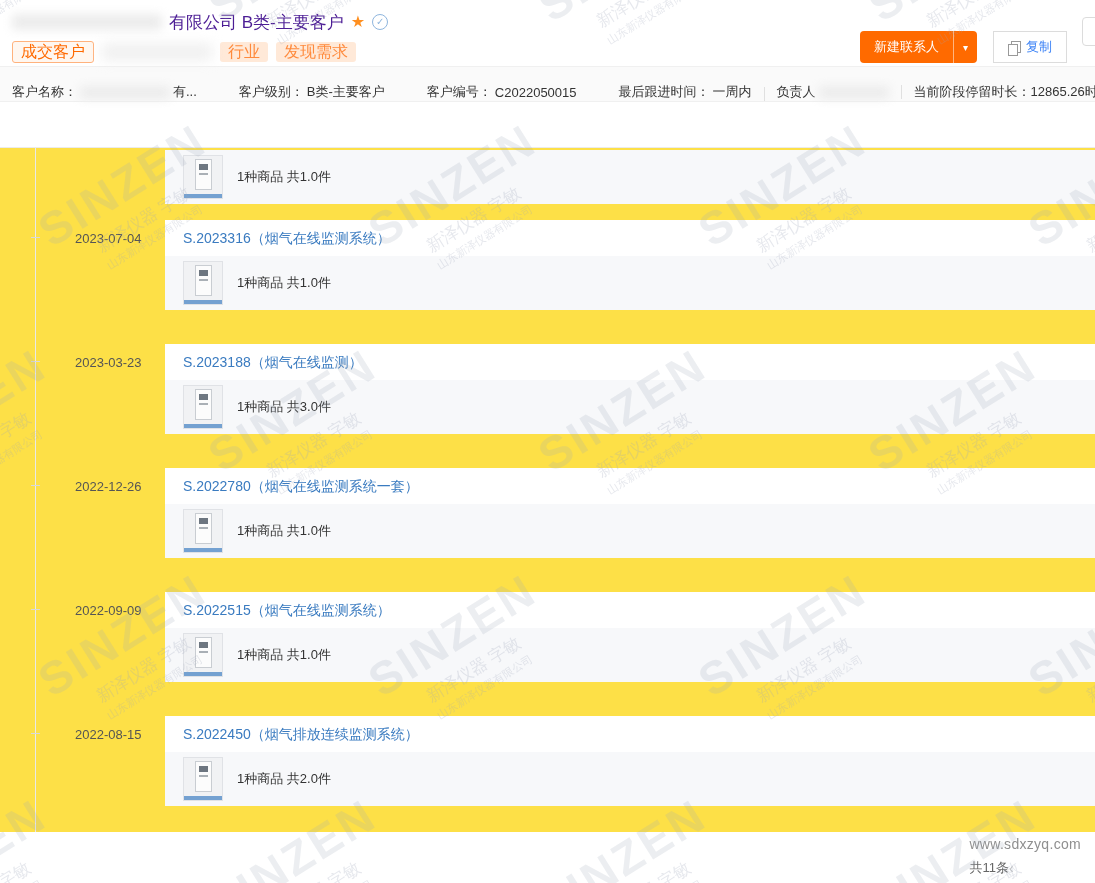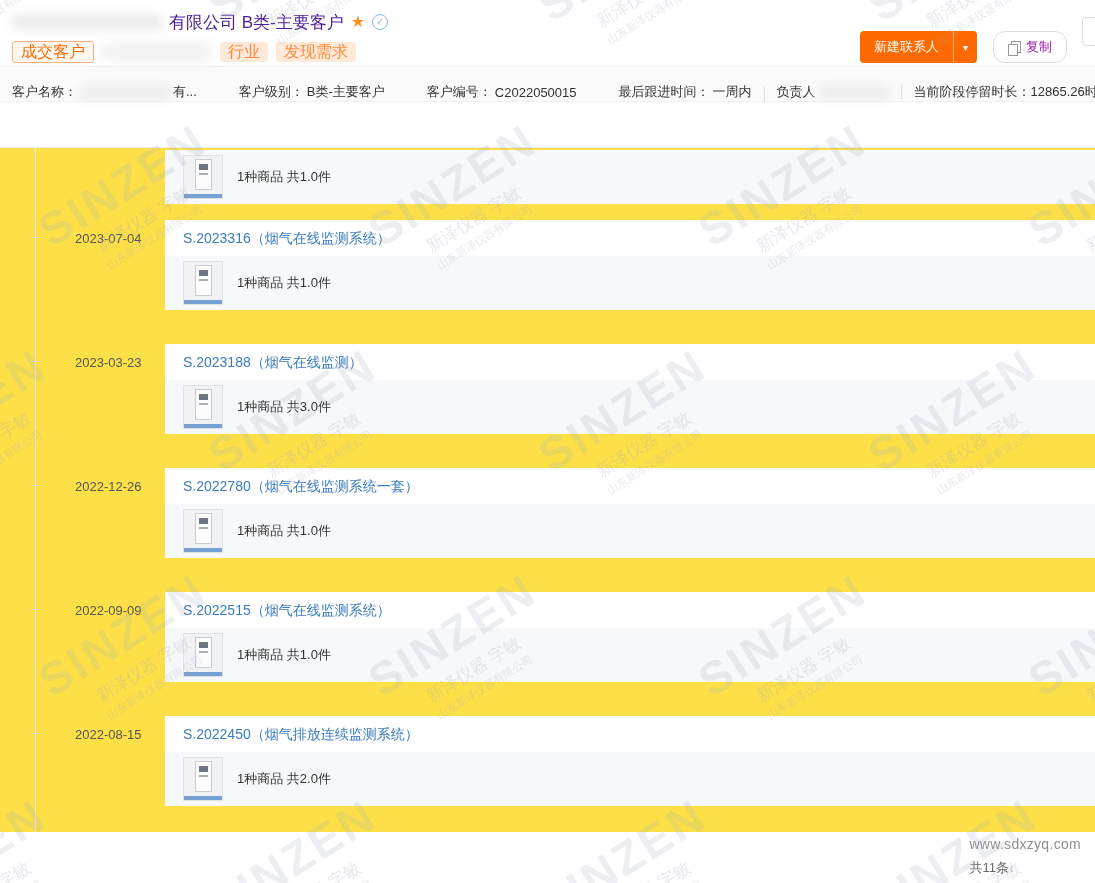--- a/index.html
+++ b/index.html
@@ -27,21 +27,21 @@
   .tag-deal { color:#ff6a00; border:1px solid #ffb27d; background:#fff7f0; }
   .tag-soft { color:#ff8a3c; background:#ffe9d8; }
 
   .header-actions { position:absolute; top:31px; right:28px; display:flex; gap:16px; align-items:center; }
   .btn-primary { display:flex; background:#ff6a00; color:#fff; border-radius:4px; overflow:hidden;
                  font-size:13px; cursor:pointer; align-items:stretch; }
   .btn-primary .main { padding:7px 14px; white-space:nowrap; }
   .btn-primary .arrow { padding:0 9px; border-left:1px solid rgba(255,255,255,.5);
                         display:flex; align-items:center; font-size:10px; }
   .btn-ghost { display:flex; align-items:center; gap:7px; background:#fff; border:1px solid #dcdcdc;
-               border-radius:12px; padding:6px 14px; font-size:13px; color:#a21caf; cursor:pointer; white-space:nowrap; }
+               border-radius:0; padding:6px 14px; font-size:13px; color:#3b82f6; cursor:pointer; white-space:nowrap; }
   .copy-ic { position:relative; width:11px; height:13px; display:inline-block; }
   .copy-ic:after { content:""; position:absolute; left:0; top:3px; width:8px; height:10px; border:1px solid #999; background:#fff; }
   .copy-ic:before { content:""; position:absolute; left:3px; top:0; width:8px; height:10px; border:1px solid #999; background:#fff; }
   .btn-edge { position:absolute; top:17px; left:1082px; width:60px; height:29px; border:1px solid #dcdcdc;
               border-radius:4px; background:#fff; color:#777; font-size:13px; display:flex; align-items:center;
               padding-left:11px; cursor:pointer; }
 
   
   .info-bar { display:flex; align-items:flex-end; height:36px; background:#fafafa;
               border-top:1px solid #f0f0f0; border-bottom:1px solid #f0f0f0;

